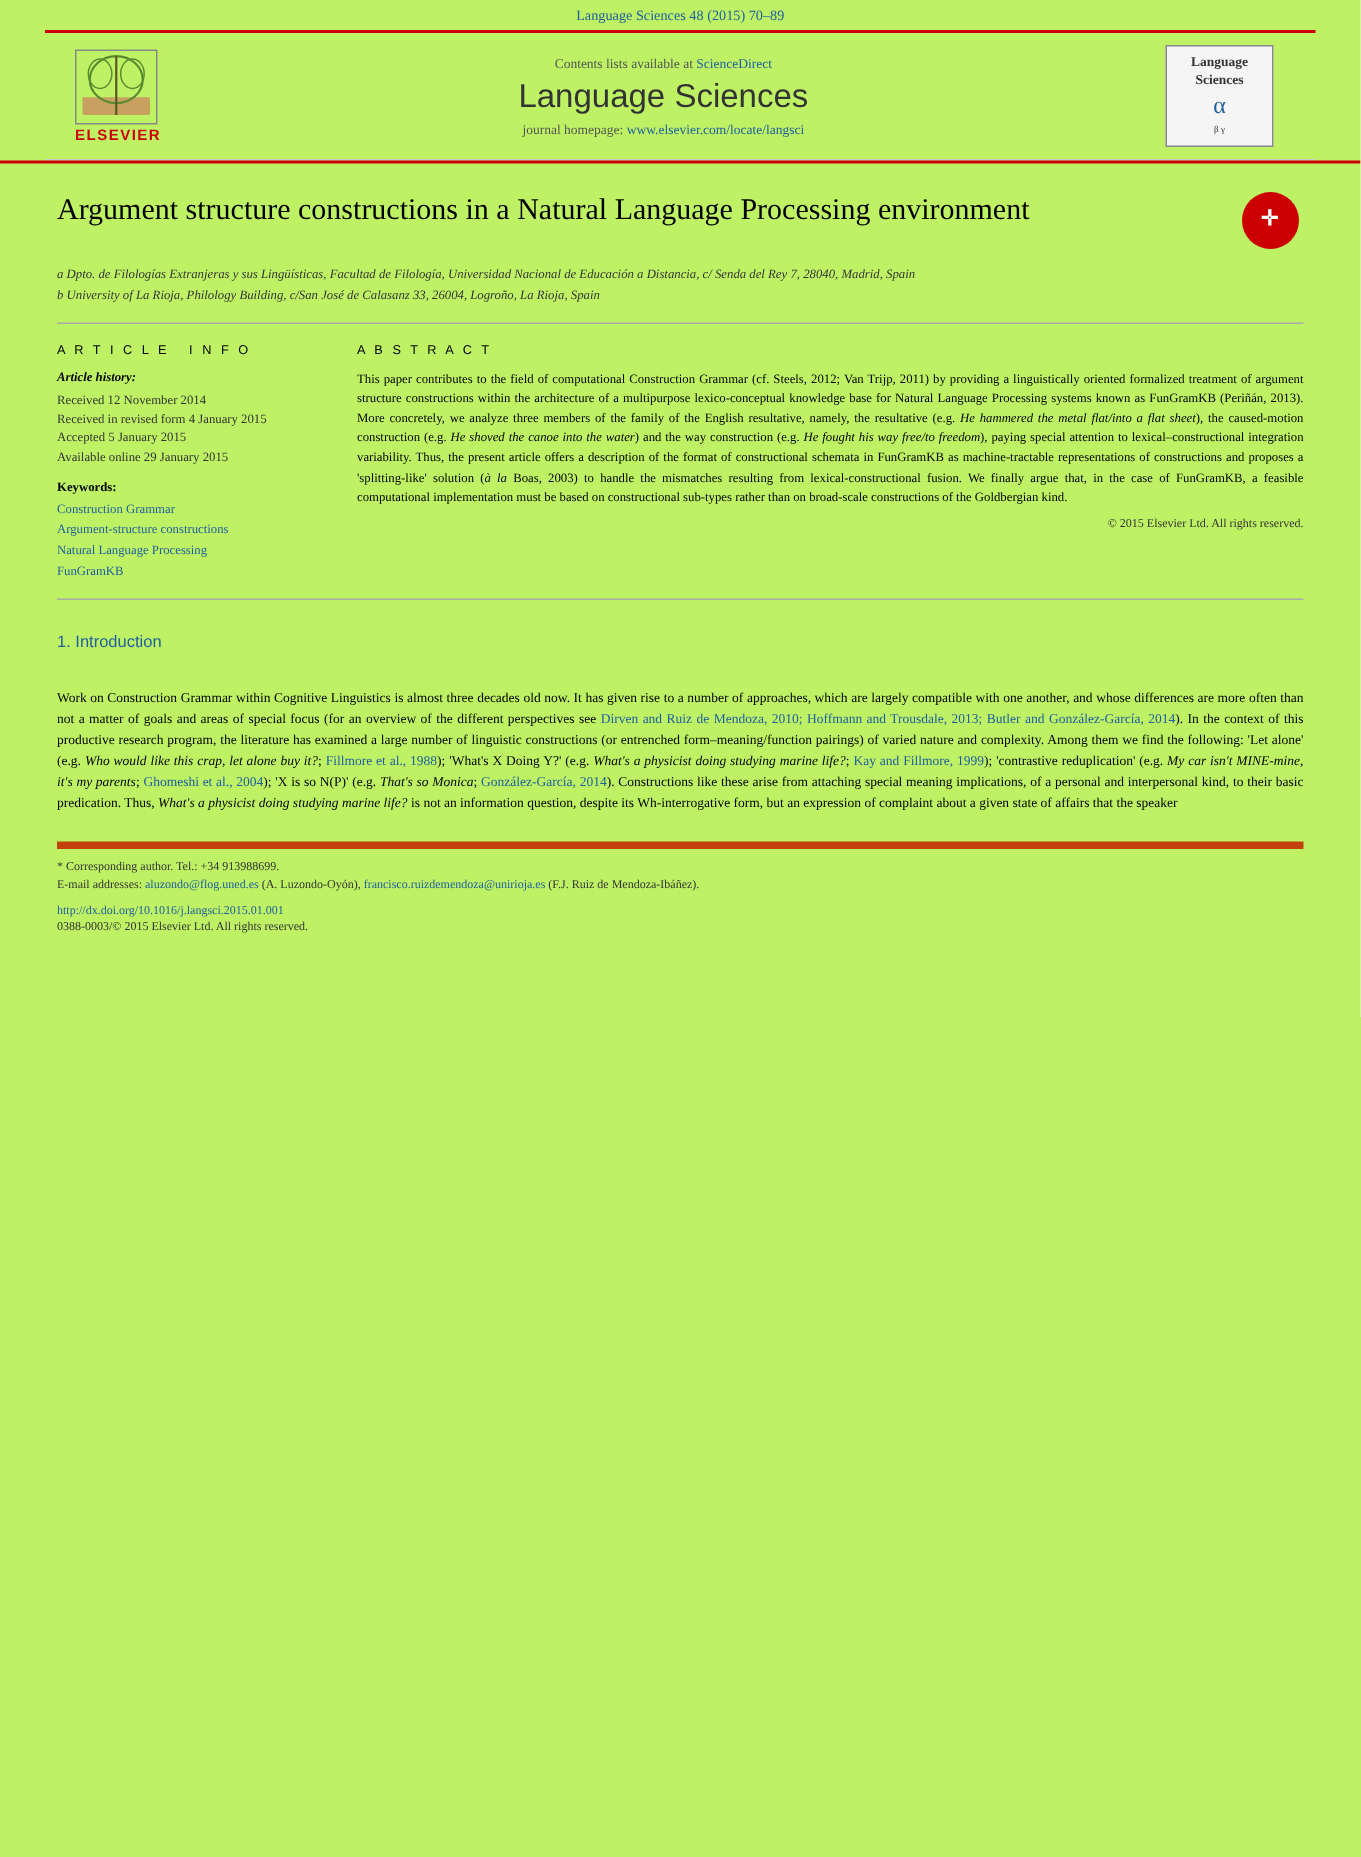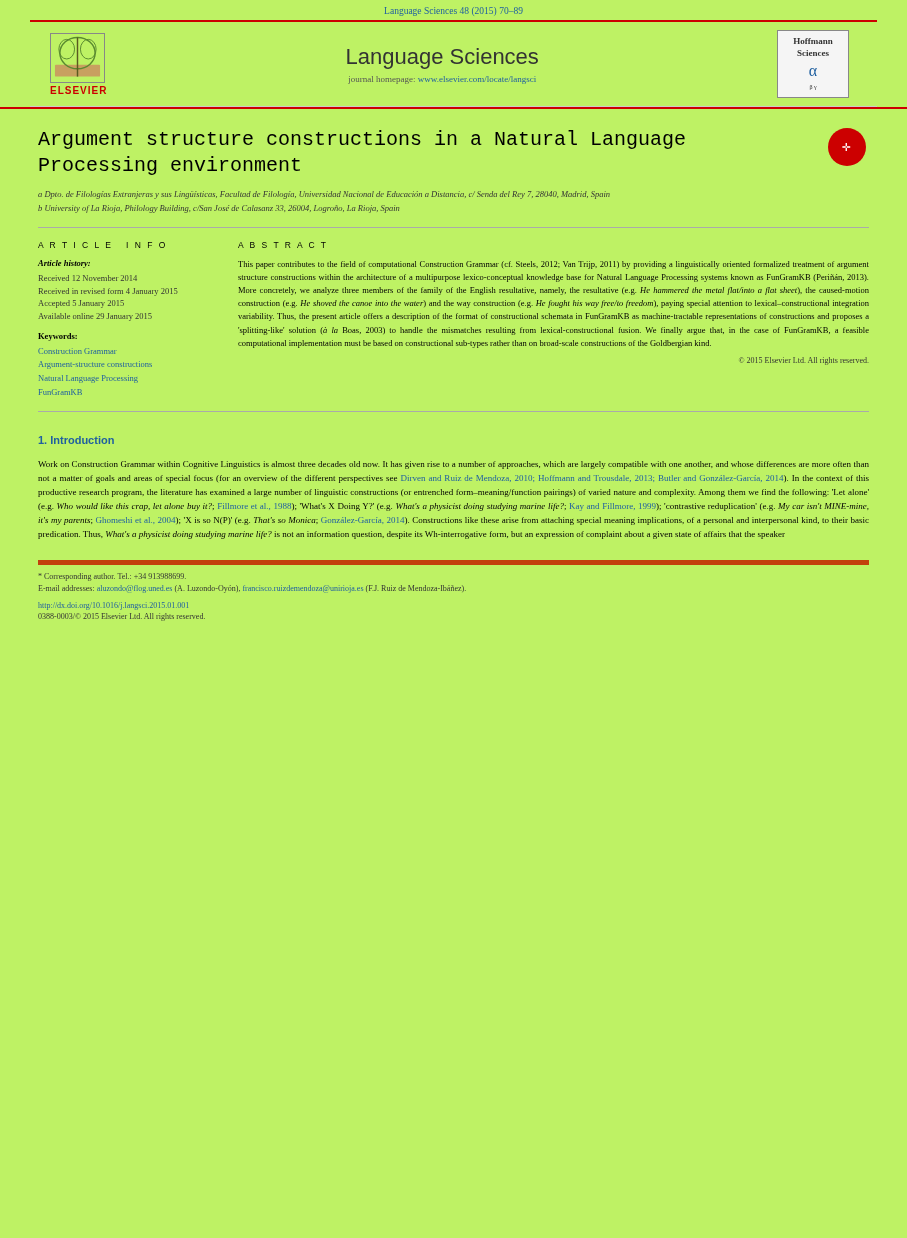--- a/index.html
+++ b/index.html
@@ -117,21 +117,21 @@
       background: #f5f5f5;
     }
 
     
     .main-content {
       padding: 18px 38px 18px 38px;
     }
 
     .article-title {
       font-size: 20px;
-      font-family: Liberation Mono, monospace;
+      font-family: Liberation Serif, serif;
       font-weight: normal;
       color: #000;
       margin-bottom: 10px;
       line-height: 1.3;
       display: flex;
       justify-content: space-between;
       align-items: flex-start;
     }
 
     .title-text {
@@ -250,23 +250,23 @@
     }
 
     
     .intro-section {
       margin-top: 22px;
     }
 
     .section-number-title {
       font-size: 11px;
       font-family: Arial, sans-serif;
-      font-weight: bold;
-      color: #2060a0;
-      margin-bottom: 12px;
+      font-weight: normal;
+      color: #2060a0;
+      margin-bottom: 25px;
     }
 
     .body-text {
       font-size: 9px;
       line-height: 1.55;
       text-align: justify;
       color: #000;
     }
 
     .body-text a, .inline-link {
@@ -329,31 +329,35 @@
             <line x1="25" y1="2" x2="25" y2="42" stroke="#5a5a20" stroke-width="1.5"></line>
             <ellipse cx="14" cy="14" rx="8" ry="10" fill="none" stroke="#5a8a30" stroke-width="1"></ellipse>
             <ellipse cx="36" cy="14" rx="8" ry="10" fill="none" stroke="#5a8a30" stroke-width="1"></ellipse>
           </svg>
         </div>
         <div class="elsevier-label">ELSEVIER</div>
       </div>
     </div>
 
     <div class="header-center">
+      <div class="contents-line">
+        <span>Contents lists available at</span>
+        <span class="sciencedirect-link">ScienceDirect</span>
+      </div>
       <div class="journal-title-header">Language Sciences</div>
       <div class="journal-homepage">
         <span>journal homepage:</span>
         <span class="sciencedirect-link">www.elsevier.com/locate/langsci</span>
       </div>
     </div>
 
     <div class="header-right">
       <div class="lang-sci-logo">
         <div style="font-size:8px; font-family:serif; text-align:center; color:#333; line-height:1.3;">
-          <div style="font-weight:bold; font-size:9px;">Hoffmann</div>
+          <div style="font-weight:bold; font-size:9px;">Language</div>
           <div style="font-weight:bold; font-size:9px;">Sciences</div>
           <div style="font-size:16px; color:#2060a0; margin:2px 0;">α</div>
           <div style="font-size:6px;">β γ</div>
         </div>
       </div>
     </div>
   </div>
 
   <hr class="red-divider">
 

